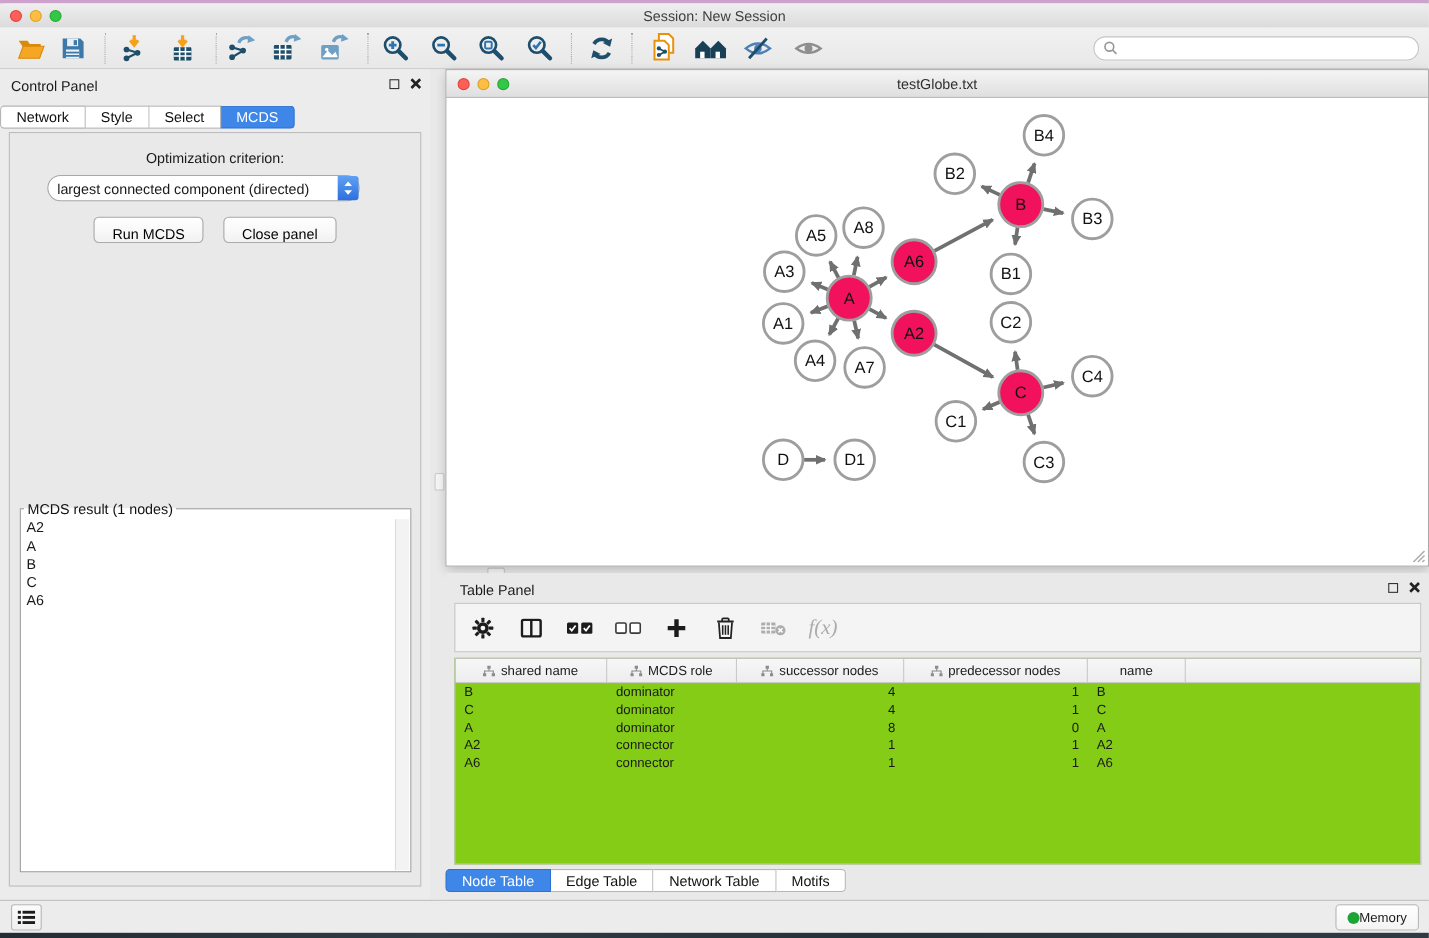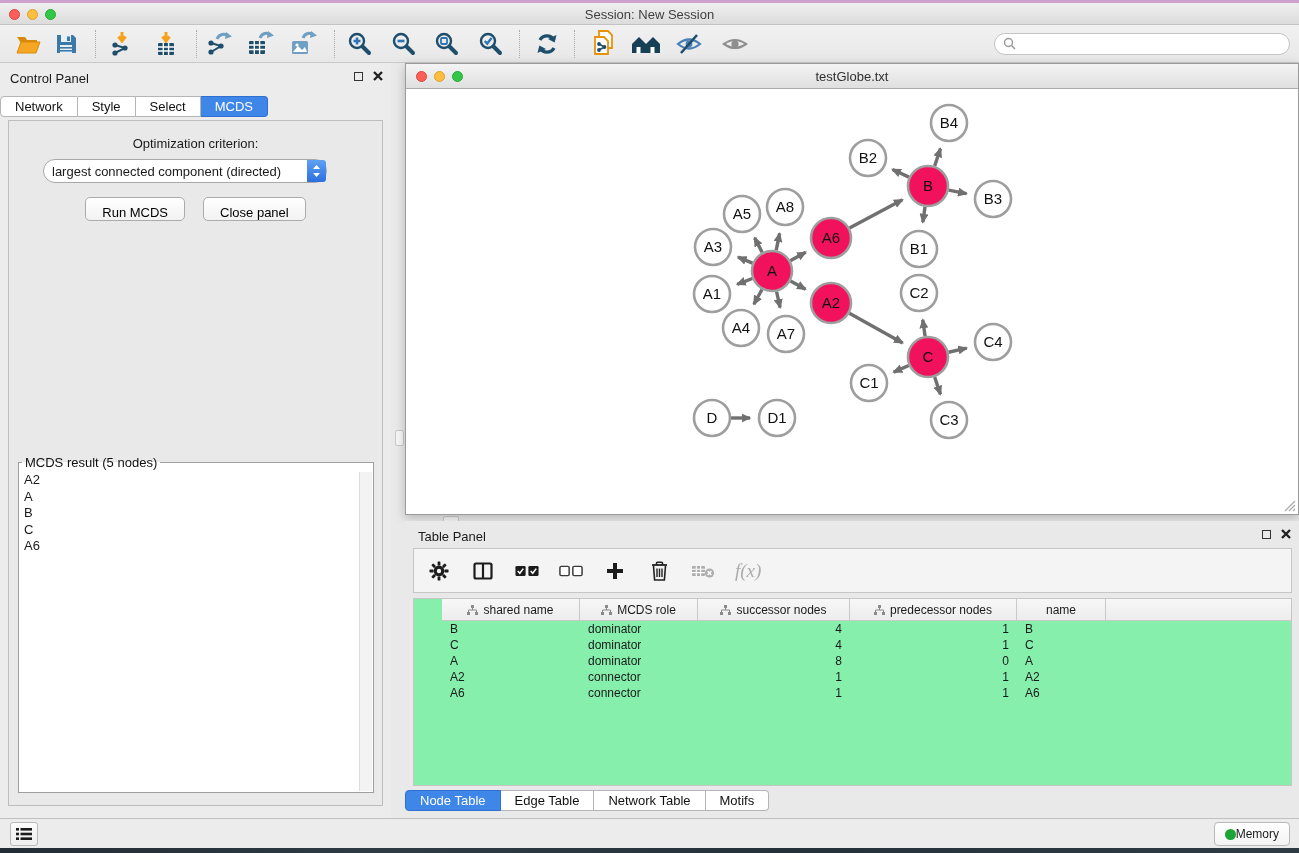--- a/index.html
+++ b/index.html
@@ -86,22 +86,22 @@
   .resize-grip { position:absolute; right:2px; bottom:2px; }
 
   
   .tp { position:absolute; left:405px; top:458px; width:894px; height:297px; background:#E9E9E9; }
   .tp .panel-header .ph-title { left:13px; }
   .tp-toolbar { position:absolute; left:8px; top:27px; width:879px; height:45px; background:#F4F4F4;
      border:1px solid #C6C6C6; display:flex; align-items:center; padding-left:13px; gap:20px; }
   .tp-ic { display:flex; align-items:center; justify-content:center; width:24px; height:26px; cursor:default; }
   .fx-label { font-family:"Liberation Serif","DejaVu Serif",serif; font-style:italic; font-size:19px; color:#ABABAB; }
 
-  .tp-table { position:absolute; left:8px; top:77px; width:879px; height:188px; background:#86efac;
-     border:1px solid #C6C6C6; overflow:hidden;padding-left:28px; }
+  .tp-table { position:absolute; left:8px; top:77px; width:879px; height:188px; background:#84cc16;
+     border:1px solid #C6C6C6; overflow:hidden; }
   .thead { display:flex; height:22px; background:linear-gradient(#F7F7F7,#EDEDED); border-bottom:1px solid #C9C9C9; }
   .th { display:flex; align-items:center; justify-content:center; gap:5px; font-size:12px;
      border-right:1px solid #C9C9C9; height:100%; }
   .th.w0{width:138px;} .th.w1{width:118px;} .th.w2{width:152px;} .th.w3{width:167px;} .th.w4{width:89px; border-right:1px solid #C9C9C9;}
   .trow { display:flex; height:16px; font-size:12px; align-items:center; }
   .trow .td { padding:0 8px; white-space:nowrap; overflow:hidden; }
   .td.c0{width:138px;} .td.c1{width:118px;} .td.c2{width:152px; text-align:right;} .td.c3{width:167px; text-align:right;} .td.c4{width:89px;}
 
   .tp-tabs { position:absolute; left:0; right:0; top:269px; }
 
@@ -299,21 +299,21 @@
               <path d="M4.5 1 L8 5 H1 z" fill="#fff"></path>
               <path d="M4.5 13 L1 9 H8 z" fill="#fff"></path>
             </svg>
           </span>
         </div>
         <div class="btn-row">
           <button class="push-btn">Run MCDS</button>
           <button class="push-btn">Close panel</button>
         </div>
         <fieldset class="result-group">
-          <legend>MCDS result (5 nodes)</legend>
+          <legend>MCDS result (1 nodes)</legend>
           <div class="mcds-list">
               <div class="mcds-item">A2</div>
               <div class="mcds-item">A</div>
               <div class="mcds-item">B</div>
               <div class="mcds-item">C</div>
               <div class="mcds-item">A6</div>
             </div>
           <div class="mcds-scroll"></div>
         </fieldset>
       </div>

